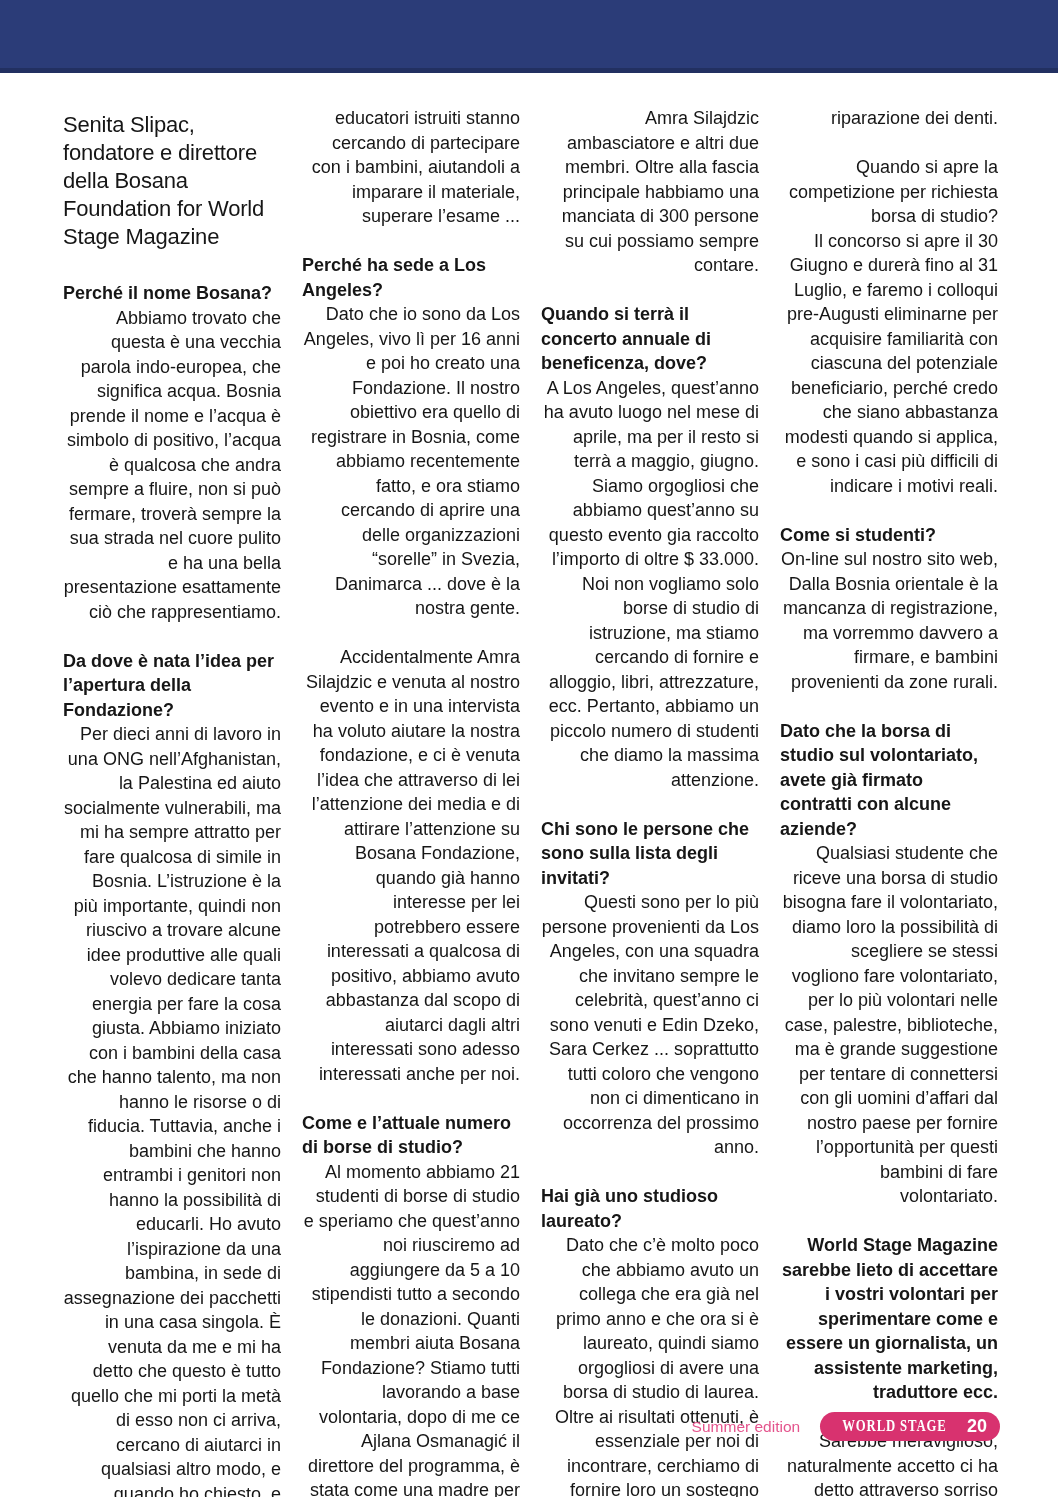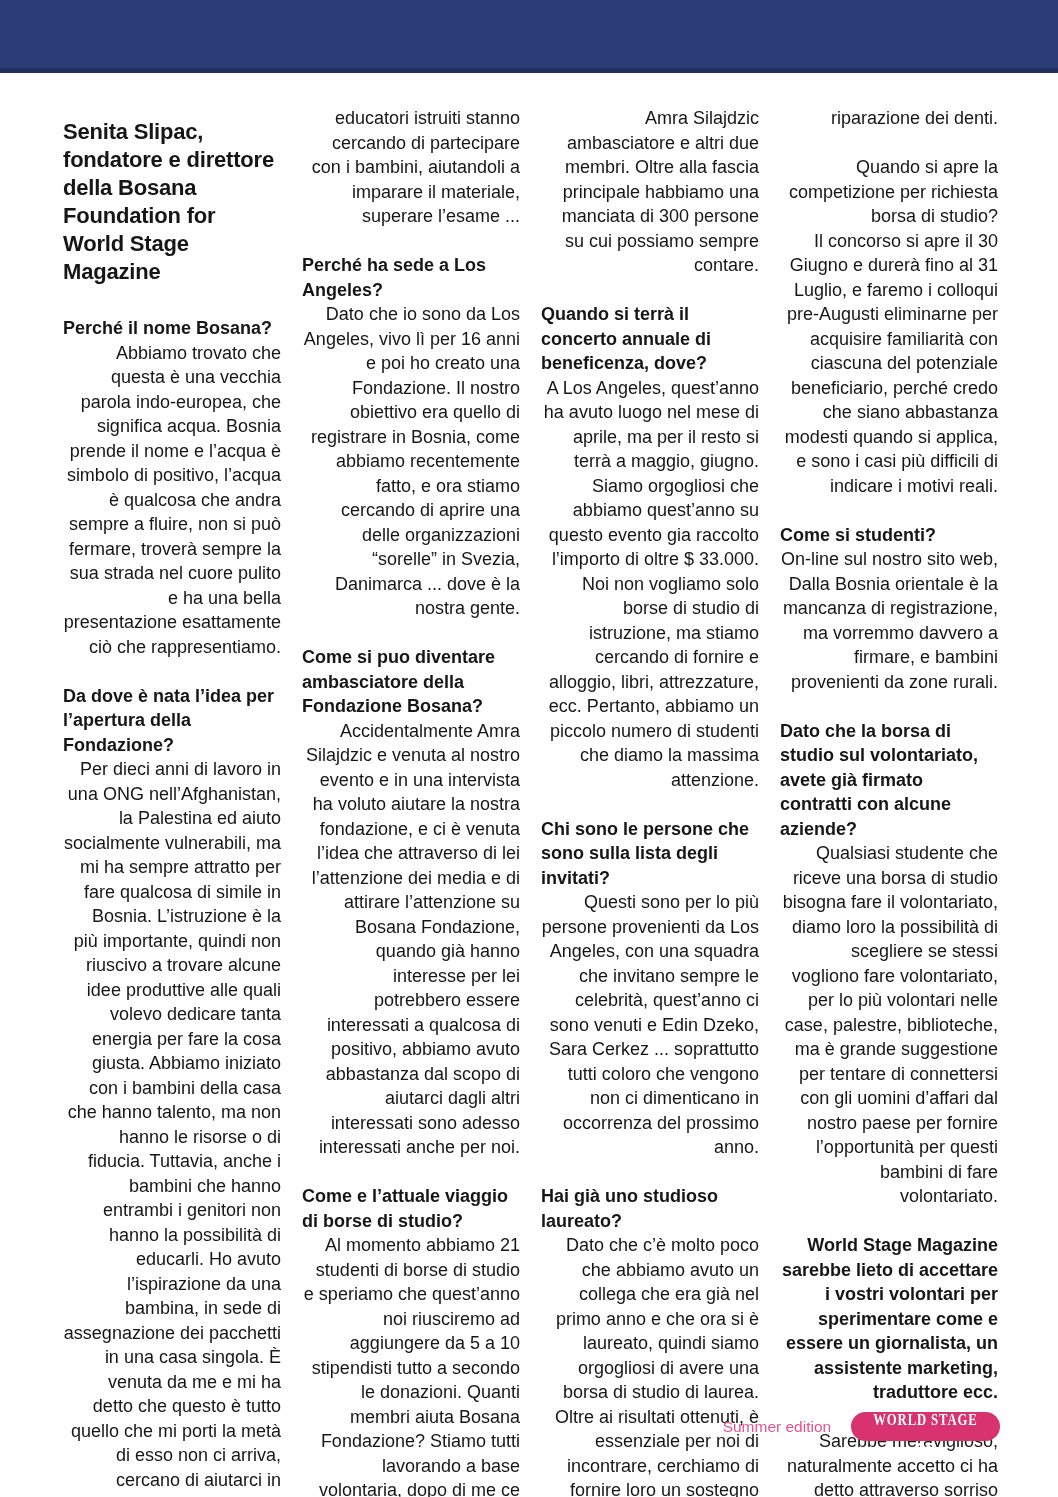--- a/index.html
+++ b/index.html
@@ -9,32 +9,32 @@
   }
   .topbar {
     position:absolute; left:0; top:0; width:1058px; height:68px;
     background:#2b3c78; border-bottom:5px solid #223061;
   }
   .content {
     position:absolute; left:63px; top:106px; width:935px;
     display:flex; gap:21px;
   }
   .col { flex:0 0 218px; width:218px; color:#161616; font-size:18px; line-height:24.5px; }
-  .title { font-weight:bold; font-size:22px; line-height:28px; margin:12px 0 30px 0; letter-spacing:-0.2px; }
+  .title { font-weight:normal; font-size:22px; line-height:28px; margin:5px 0 30px 0; letter-spacing:-0.2px; }
   .heading { font-weight:bold; margin:0; }
   .body { margin:0 0 24.5px 0;text-align:right; }
   .tight { margin-bottom:0; }
   .footer {
     position:absolute; right:58px; top:1412px;
     display:flex; align-items:center; gap:20px;
   }
   .edition { color:#e4538c; font-size:15.5px; }
   .pill {
     background:#d8326f; border-radius:15px; height:29px;
-    display:flex; align-items:center; padding:0 13px; gap:11px;flex-direction:column;
+    display:flex; align-items:center; padding:0 13px; gap:11px;
   }
   .logo {
     color:#ffffff; font-family:"Liberation Serif", serif; font-weight:bold;
     font-size:15px; letter-spacing:1px; transform:scale(0.85,1.1); white-space:nowrap;
   }
   .pagenum { color:#ffffff; font-size:18px; font-weight:bold; }
 </style>
 </head>
 <body>
 
@@ -49,23 +49,22 @@
       <p class="heading">Perché il nome Bosana?</p>
       <p class="body">Abbiamo trovato che questa è una vecchia parola indo-europea, che significa acqua. Bosnia prende il nome e l’acqua è simbolo di positivo, l’acqua è qualcosa che andra sempre a fluire, non si può fermare, troverà sempre la sua strada nel cuore pulito e ha una bella presentazione esattamente ciò che rappresentiamo.</p>
       <p class="heading">Da dove è nata l’idea per l’apertura della Fondazione?</p>
       <p class="body tight">Per dieci anni di lavoro in una ONG nell’Afghanistan, la Palestina ed aiuto socialmente vulnerabili, ma mi ha sempre attratto per fare qualcosa di simile in Bosnia. L’istruzione è la più importante, quindi non riuscivo a trovare alcune idee produttive alle quali volevo dedicare tanta energia per fare la cosa giusta. Abbiamo iniziato con i bambini della casa che hanno talento, ma non hanno le risorse o di fiducia. Tuttavia, anche i bambini che hanno entrambi i genitori non hanno la possibilità di educarli. Ho avuto l’ispirazione da una bambina, in sede di assegnazione dei pacchetti in una casa singola. È venuta da me e mi ha detto che questo è tutto quello che mi porti la metà di esso non ci arriva, cercano di aiutarci in qualsiasi altro modo, e quando ho chiesto, e questo è il modo in cui lei mi ha guardato e ha sorriso, e l’istruzione, cura, pagarci di poter andare al college, aiutaci a fare i compiti a casa! Così ora gli</p>
     </div>
 
     <div class="col">
       <p class="body">educatori istruiti stanno cercando di partecipare con i bambini, aiutandoli a imparare il materiale, superare l’esame ...</p>
       <p class="heading">Perché ha sede a Los Angeles?</p>
       <p class="body">Dato che io sono da Los Angeles, vivo lì per 16 anni e poi ho creato una Fondazione. Il nostro obiettivo era quello di registrare in Bosnia, come abbiamo recentemente fatto, e ora stiamo cercando di aprire una delle organizzazioni “sorelle” in Svezia, Danimarca ... dove è la nostra gente.</p>
-      <p class="heading">Come si puo diventare ambasciatore della Fondazione Bosana?</p>
       <p class="body">Accidentalmente Amra Silajdzic e venuta al nostro evento e in una intervista ha voluto aiutare la nostra fondazione, e ci è venuta l’idea che attraverso di lei l’attenzione dei media e di attirare l’attenzione su Bosana Fondazione, quando già hanno interesse per lei potrebbero essere interessati a qualcosa di positivo, abbiamo avuto abbastanza dal scopo di aiutarci dagli altri interessati sono adesso interessati anche per noi.</p>
-      <p class="heading">Come e l’attuale viaggio di borse di studio?</p>
+      <p class="heading">Come e l’attuale numero di borse di studio?</p>
       <p class="body tight">Al momento abbiamo 21 studenti di borse di studio e speriamo che quest’anno noi riusciremo ad aggiungere da 5 a 10 stipendisti tutto a secondo le donazioni. Quanti membri aiuta Bosana Fondazione? Stiamo tutti lavorando a base volontaria, dopo di me ce Ajlana Osmanagić il direttore del programma, è stata come una madre per loro, la mia mano destra. Lana Brkic porta per quanto riguarda l’evento,</p>
     </div>
 
     <div class="col">
       <p class="body">Amra Silajdzic ambasciatore e altri due membri. Oltre alla fascia principale habbiamo una manciata di 300 persone su cui possiamo sempre contare.</p>
       <p class="heading">Quando si terrà il concerto annuale di beneficenza, dove?</p>
       <p class="body">A Los Angeles, quest’anno ha avuto luogo nel mese di aprile, ma per il resto si terrà a maggio, giugno. Siamo orgogliosi che abbiamo quest’anno su questo evento gia raccolto l’importo di oltre $ 33.000. Noi non vogliamo solo borse di studio di istruzione, ma stiamo cercando di fornire e alloggio, libri, attrezzature, ecc. Pertanto, abbiamo un piccolo numero di studenti che diamo la massima attenzione.</p>
       <p class="heading">Chi sono le persone che sono sulla lista degli invitati?</p>
       <p class="body">Questi sono per lo più persone provenienti da Los Angeles, con una squadra che invitano sempre le celebrità, quest’anno ci sono venuti e Edin Dzeko, Sara Cerkez ... soprattutto tutti coloro che vengono non ci dimenticano in occorrenza del prossimo anno.</p>
       <p class="heading">Hai già uno studioso laureato?</p>

